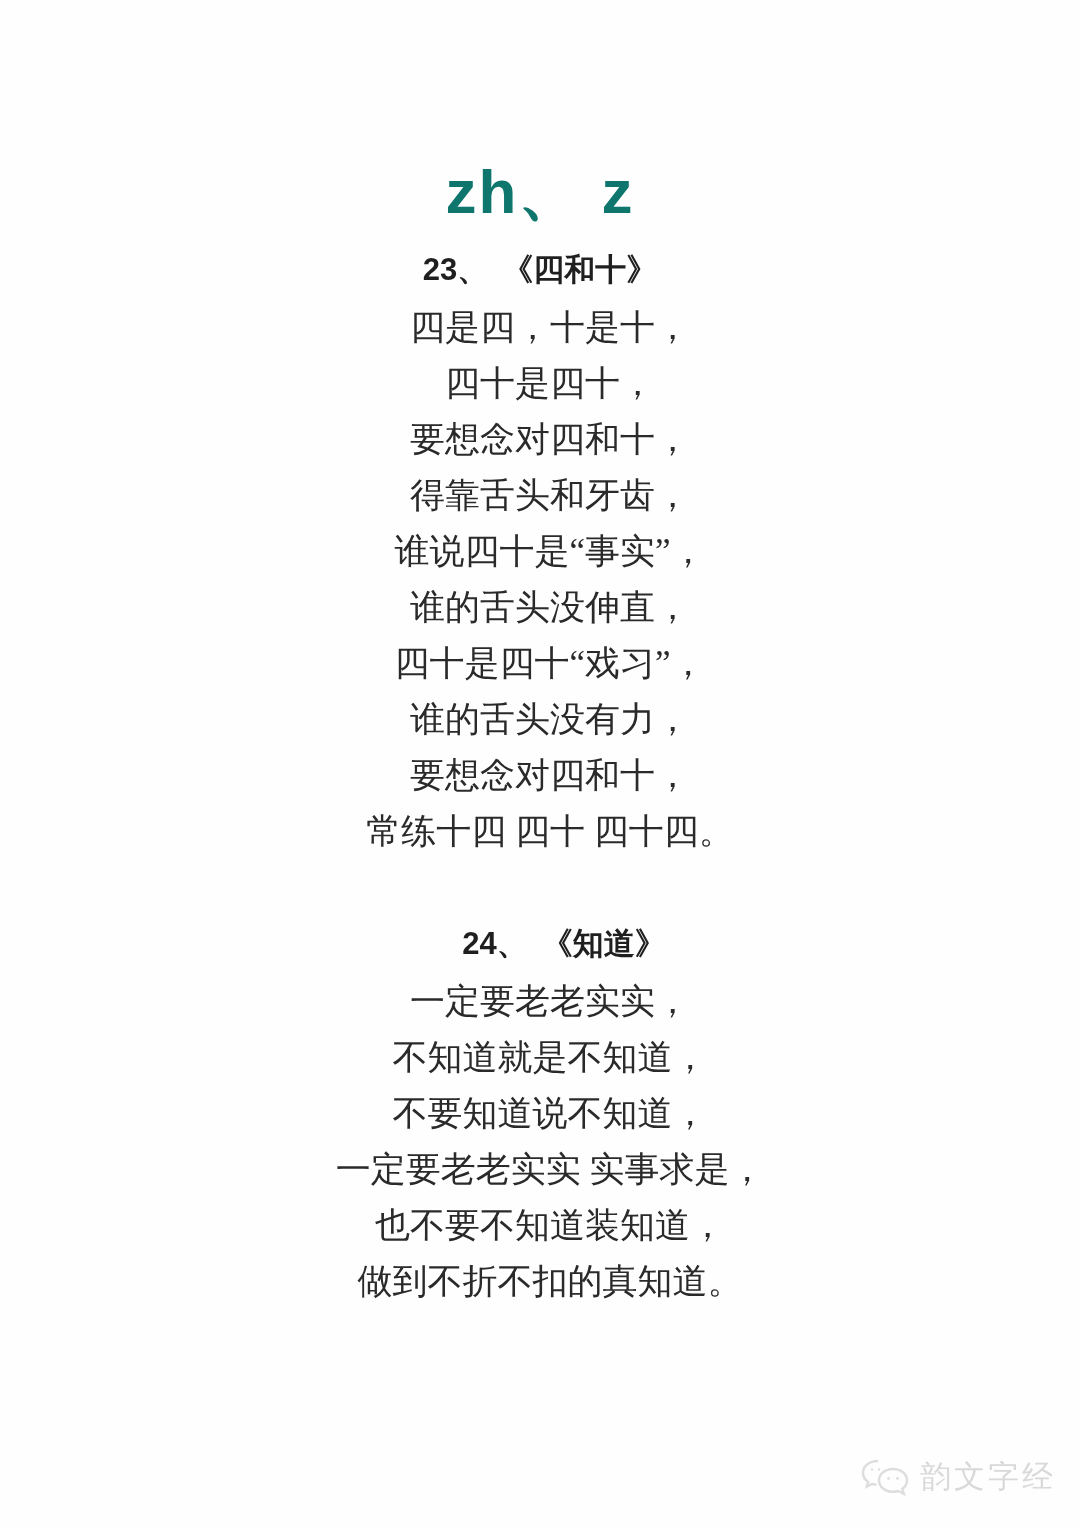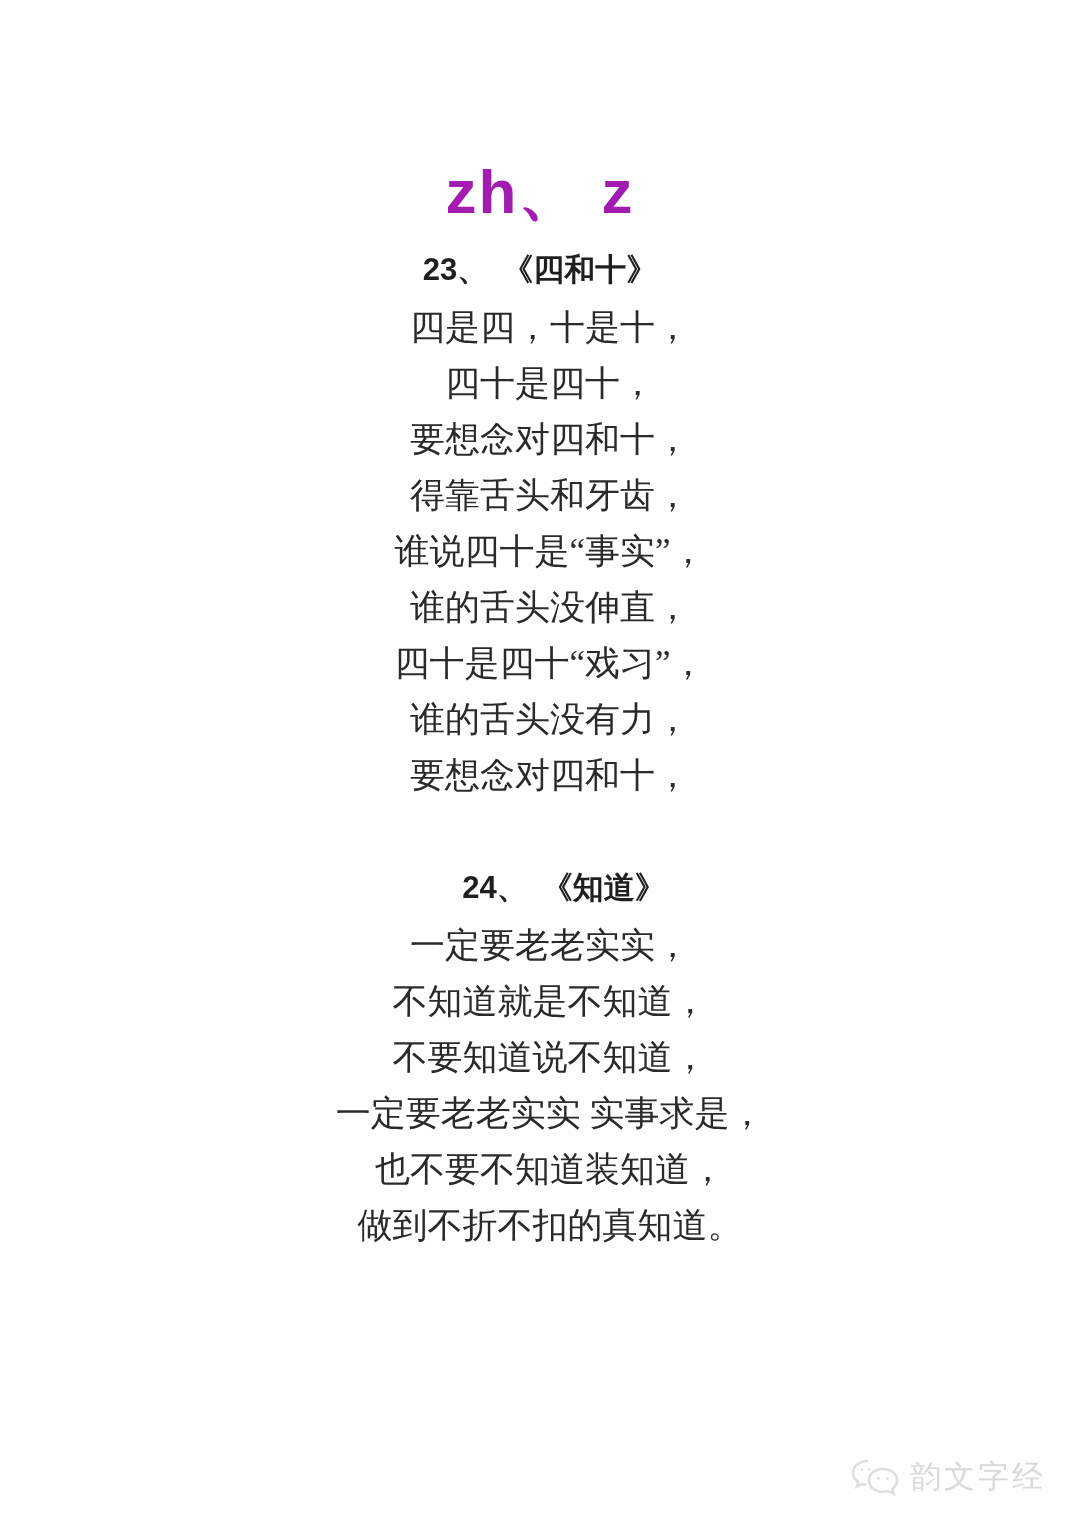--- a/index.html
+++ b/index.html
@@ -14,21 +14,21 @@
     font-family: "Liberation Serif", "DejaVu Serif", serif;
     color: #262626;
   }
   .page-heading {
     padding-top: 160px;
     text-align: center;
     font-family: "Liberation Sans", "DejaVu Sans", sans-serif;
     font-weight: 700;
     font-size: 62px;
     line-height: 64px;
-    color: #a21caf;
+    color: #0f766e;
     letter-spacing: 2px;
   }
   .section { text-align: center; }
   .section-title {
     margin-top: 28px;
     font-size: 31px;
     line-height: 36px;
     font-weight: 700;
     color: #1f1f1f;
   }
@@ -39,21 +39,21 @@
   .poem { margin-top: 12px; padding-left: 20px; }
   .poem-line {
     font-size: 35px;
     line-height: 56px;
     color: #2a2a2a;
     white-space: pre;
   }
   .section-2 .section-title { margin-top: 66px; padding-left: 48px; }
   .watermark {
     position: absolute;
-    right: 34px;
+    right: 24px;
     bottom: 30px;
     display: flex;
     align-items: center;
     gap: 8px;
     color: #d9d9d9;
     font-size: 31px;
     line-height: 36px;
     font-family: "Liberation Serif", "DejaVu Serif", serif;
     letter-spacing: 3px;
     user-select: none;
@@ -74,20 +74,21 @@
     <div class="poem">
       <div class="poem-line">四是四，十是十，</div>
       <div class="poem-line">四十是四十，</div>
       <div class="poem-line">要想念对四和十，</div>
       <div class="poem-line">得靠舌头和牙齿，</div>
       <div class="poem-line">谁说四十是“事实”，</div>
       <div class="poem-line">谁的舌头没伸直，</div>
       <div class="poem-line">四十是四十“戏习”，</div>
       <div class="poem-line">谁的舌头没有力，</div>
       <div class="poem-line">要想念对四和十，</div>
+      <div class="poem-line">常练十四 四十 四十四。</div>
     </div>
   </div>
 
   <div class="section section-2">
     <div class="section-title">
       <span class="num">24、</span><span>《知道》</span>
     </div>
     <div class="poem">
       <div class="poem-line">一定要老老实实，</div>
       <div class="poem-line">不知道就是不知道，</div>

